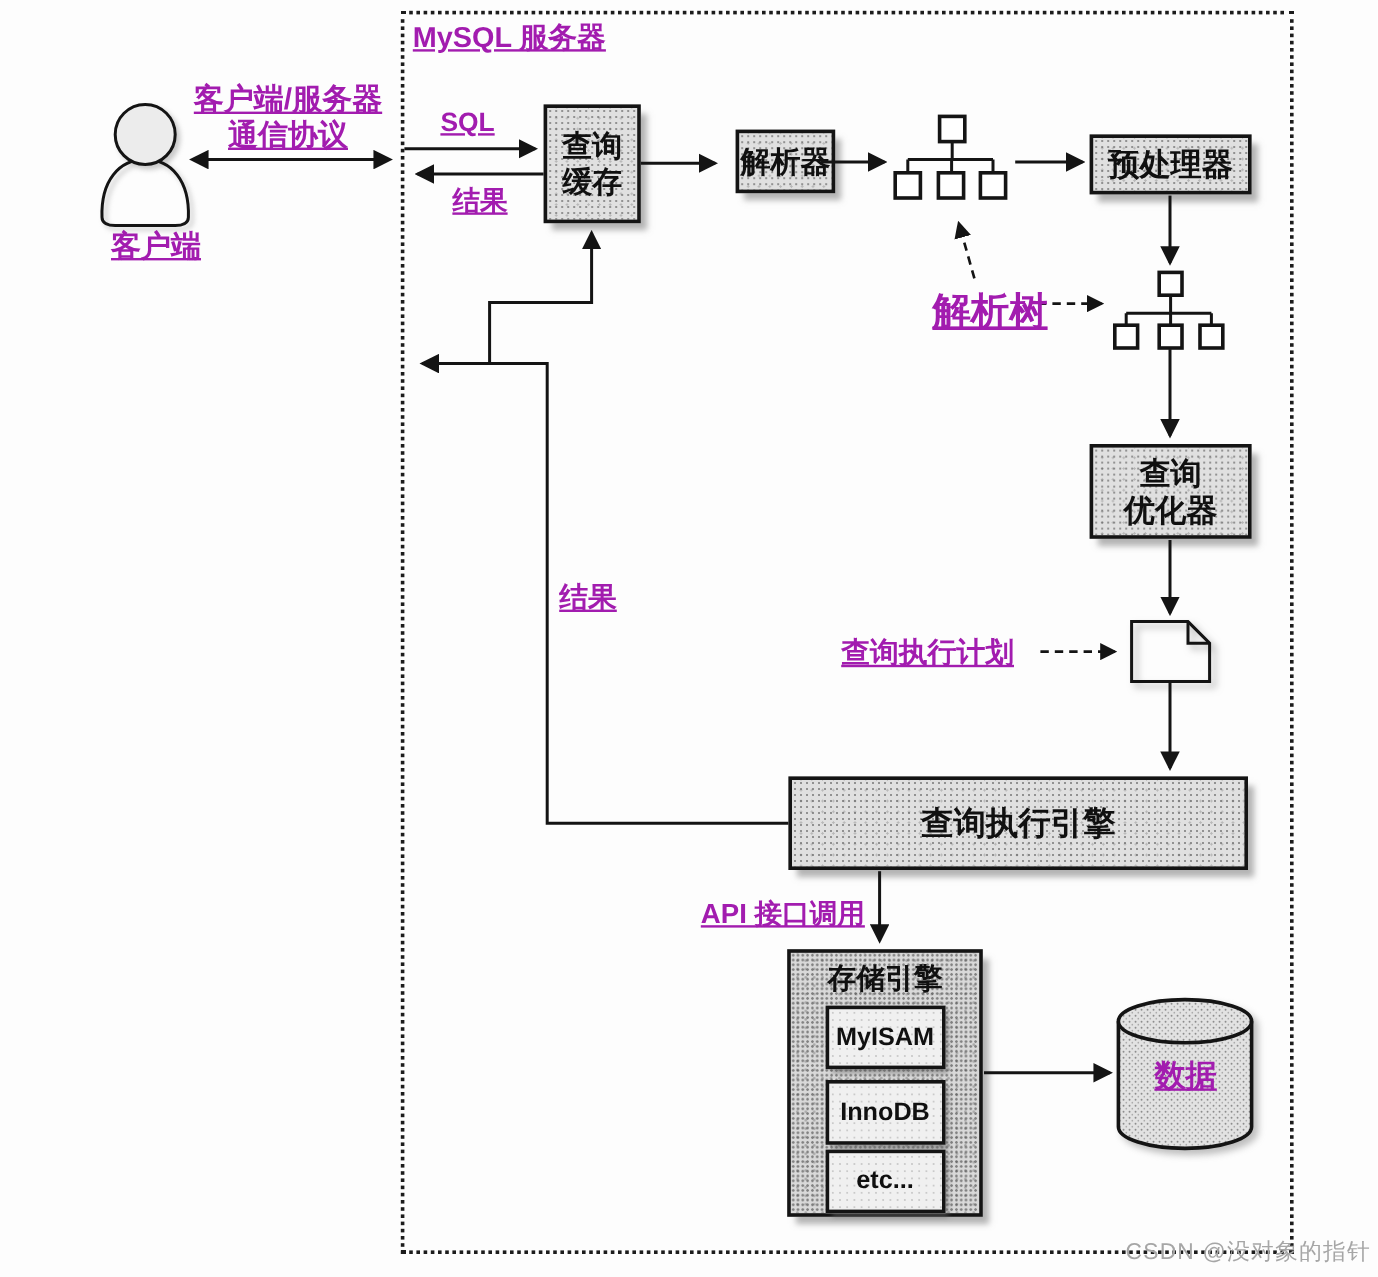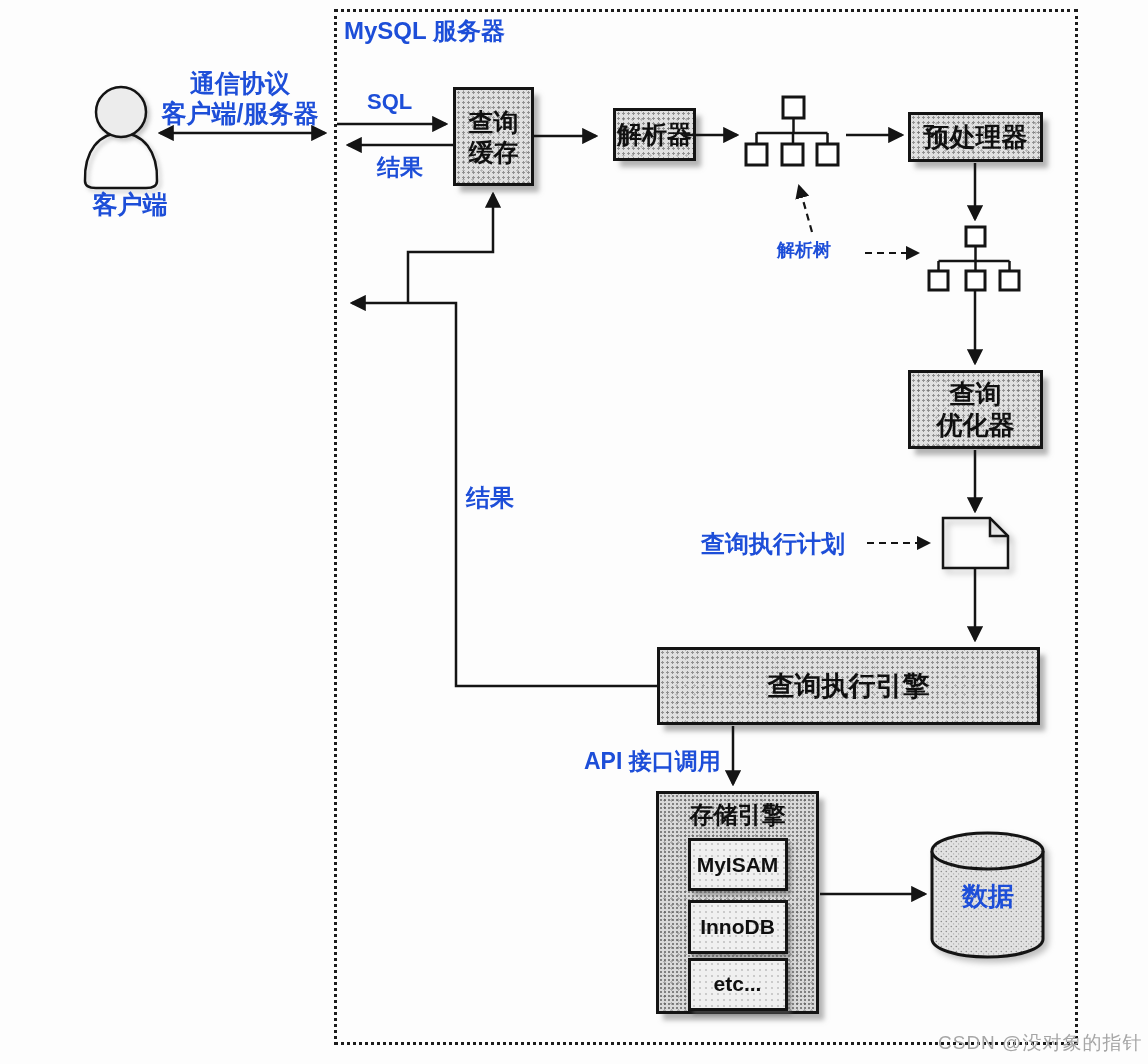--- a/index.html
+++ b/index.html
@@ -1,21 +1,21 @@
 <!DOCTYPE html>
 <html><head>
 <meta charset="utf-8">
 <style>
   html,body{margin:0;padding:0;background:#fff;}
   .canvas{
     position:relative;width:1148px;height:1064px;background:#fdfdfd;overflow:hidden;
     font-family:"Liberation Sans","DejaVu Sans",sans-serif;color:#141414;
   }
   .abs{position:absolute;}
-  .lbl{position:absolute;font-weight:bold;color:#1d4ed8;white-space:nowrap;z-index:6;}
+  .lbl{position:absolute;font-weight:bold;color:#a21caf;white-space:nowrap;z-index:6;text-decoration:underline;}
   .server-boundary{
     position:absolute;left:334px;top:9px;width:744px;height:1036px;
     border:3px dotted #1c1c1c;box-sizing:border-box;z-index:1;background:transparent;
   }
   .box{
     position:absolute;border:3px solid #141414;box-sizing:border-box;z-index:2;
     display:flex;flex-direction:column;align-items:center;justify-content:center;
     font-weight:bold;text-align:center;color:#101010;
     box-shadow:6px 7px 5px -1px rgba(105,105,105,.5);
   }
@@ -49,28 +49,28 @@
 </head>
 <body>
 
 <div class="canvas">
 
   <div class="server-boundary"></div>
 
   <div class="lbl" style="left:344px;top:15px;font-size:24px;">MySQL 服务器</div>
 
   <div class="abs" style="left:145px;top:68px;width:190px;text-align:center;z-index:6;">
+    <div class="lbl" style="position:static;font-size:25px;line-height:30px;">客户端/服务器</div>
     <div class="lbl" style="position:static;font-size:25px;line-height:30px;">通信协议</div>
-    <div class="lbl" style="position:static;font-size:25px;line-height:30px;">客户端/服务器</div>
   </div>
   <div class="lbl" style="left:80px;top:188px;width:100px;text-align:center;font-size:25px;">客户端</div>
 
   <div class="lbl" style="left:367px;top:89px;font-size:22px;">SQL</div>
   <div class="lbl" style="left:377px;top:152px;font-size:23px;">结果</div>
-  <div class="lbl" style="left:777px;top:238px;font-size:18px;">解析树</div>
+  <div class="lbl" style="left:777px;top:238px;font-size:32px;">解析树</div>
   <div class="lbl" style="left:466px;top:482px;font-size:24px;">结果</div>
   <div class="lbl" style="left:701px;top:528px;font-size:24px;">查询执行计划</div>
   <div class="lbl" style="left:584px;top:746px;font-size:23px;">API 接口调用</div>
 
   <div class="box stipple" style="left:453px;top:87px;width:81px;height:99px;font-size:25px;line-height:30px;">
     <div>查询</div>
     <div>缓存</div>
   </div>
 
   <div class="box stipple" style="left:601px;top:108px;width:83px;height:53px;font-size:25px;margin-left:12px;">

